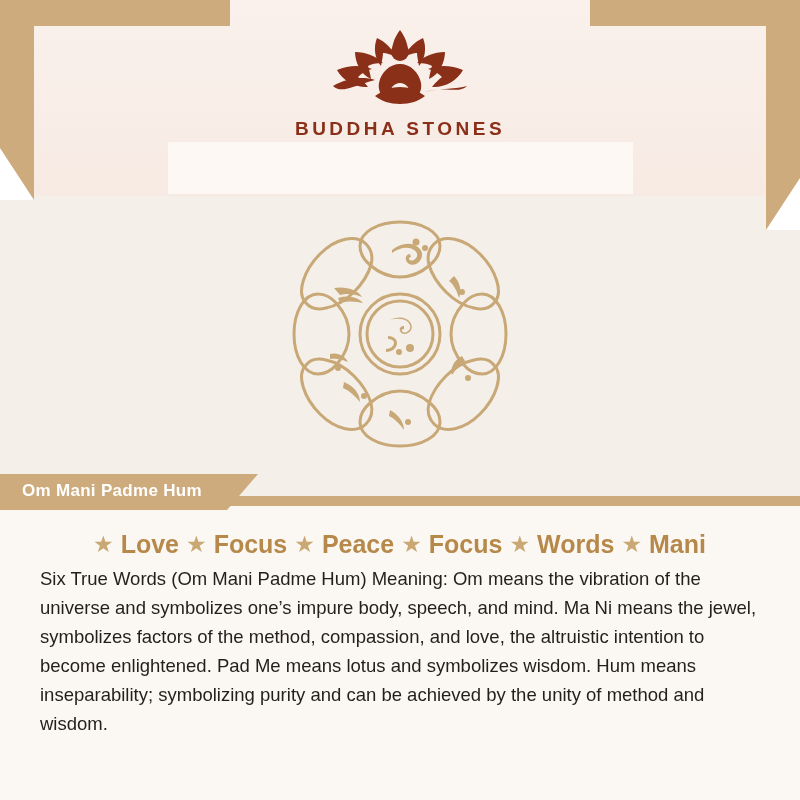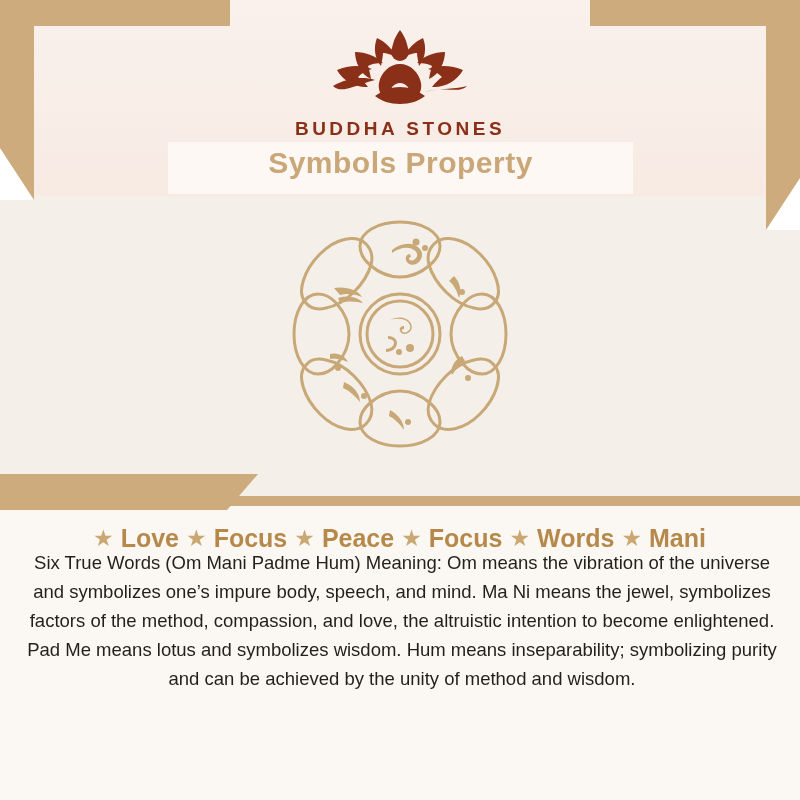--- a/index.html
+++ b/index.html
@@ -168,37 +168,36 @@
   .kw-star {
     color: #caa873;
     font-size: 23px;
     margin: 0 3px;
     line-height: 1;
   }
   .kw-word {
     color: #b6894a;
     font-size: 25px;
     font-weight: bold;
-    margin: 12px 4px;
+    margin: 18px 4px;
     font-family: "Liberation Sans", sans-serif;
   }
   
   .body-text {
     position: absolute;
     left: 24px; top: 548px;
     width: 756px;
     font-size: 18.5px;
     line-height: 29px;
     color: #231f1c;
     font-family: "Liberation Sans", sans-serif;
     z-index: 5;
   }
   .body-text p {
-    margin: 0;
-    text-align: center;
+    margin: 16px;
   }
 </style>
 </head>
 <body>
 
 <div class="page">
 
   <div class="top-bg"></div>
   <div class="mid-bg"></div>
   <div class="lower-bg"></div>
@@ -227,21 +226,20 @@
 
         <circle cx="85" cy="34" r="9"></circle>
         <path d="M85 46 c10 0 19 8 21 19 1 6 -1 11 -5 14 -3 2 -6 0 -6 -3 0 -6 -4 -11 -10 -11 -6 0 -10 5 -10 11 0 3 -3 5 -6 3 -4 -3 -6 -8 -5 -14 2 -11 11 -19 21 -19z"></path>
         <path d="M60 78 c8 -6 17 -9 25 -9 8 0 17 3 25 9 -6 5 -15 8 -25 8 -10 0 -19 -3 -25 -8z"></path>
       </g>
     </svg>
     <div class="brand">BUDDHA STONES</div>
   </div>
 
   <div class="title-band"></div>
-  <div class="title-text">Symbols Property</div>
 
   <div class="mandala">
     <svg width="256" height="268" viewBox="0 0 256 268">
       <g fill="none" stroke="#c8a876" stroke-width="3">
 
         <path d="M128 16 c22 0 40 10 40 24 0 8 -4 14 -10 19 -8 7 -18 12 -30 12 -12 0 -22 -5 -30 -12 -6 -5 -10 -11 -10 -19 0 -14 18 -24 40 -24z"></path>
 
         <path d="M48 48 c16 -16 36 -20 46 -10 6 6 7 13 5 21 -3 10 -9 19 -17 27 -8 8 -18 14 -28 16 -8 2 -15 1 -20 -5 -10 -10 -2 -33 14 -49z"></path>
 
         <path d="M208 48 c16 16 24 39 14 49 -5 6 -12 7 -20 5 -10 -2 -20 -8 -28 -16 -8 -8 -14 -17 -17 -27 -2 -8 -1 -15 5 -21 10 -10 30 -6 46 10z"></path>
@@ -285,20 +283,21 @@
         <path d="M72 176 c10 4 16 12 16 20 -5 -6 -10 -11 -17 -14 z"></path>
         <circle cx="92" cy="190" r="3"></circle>
 
         <path d="M118 204 c8 4 14 12 14 20 -4 -6 -9 -11 -15 -14 z"></path>
         <circle cx="136" cy="216" r="3"></circle>
       </g>
     </svg>
   </div>
 
   <div class="ribbon"></div>
+  <div class="ribbon-text">Om Mani Padme Hum</div>
 
   <div class="keywords">
     <span class="kw-star">★</span>
     <span class="kw-word">Love</span>
     <span class="kw-star">★</span>
     <span class="kw-word">Focus</span>
     <span class="kw-star">★</span>
     <span class="kw-word">Peace</span>
     <span class="kw-star">★</span>
     <span class="kw-word">Focus</span>

